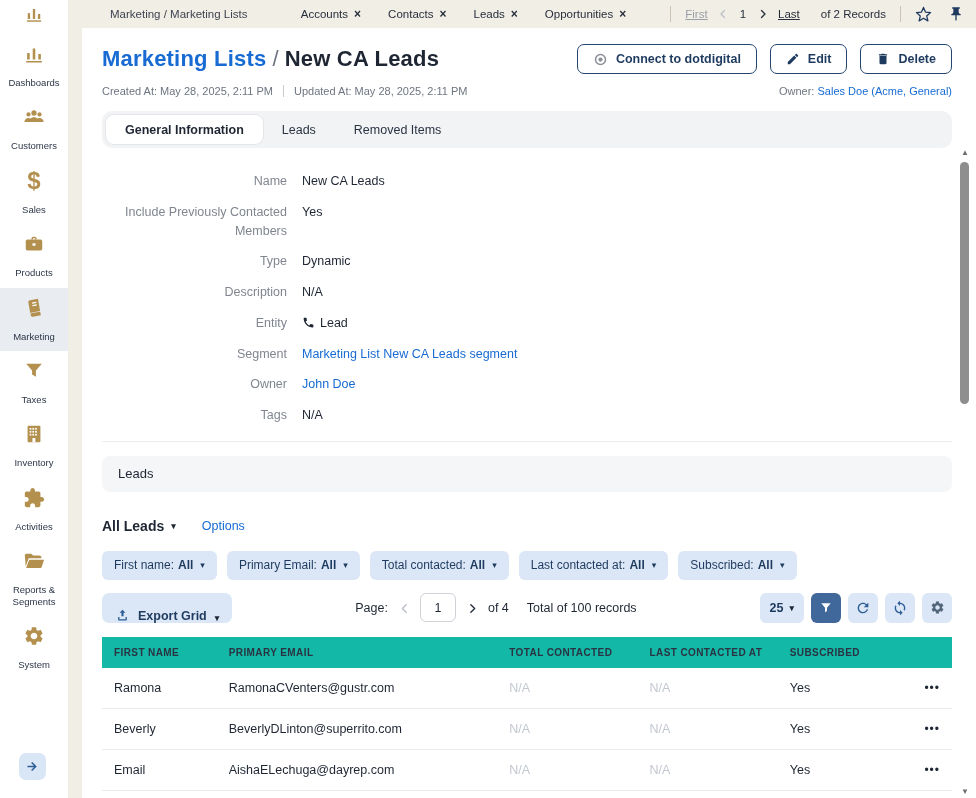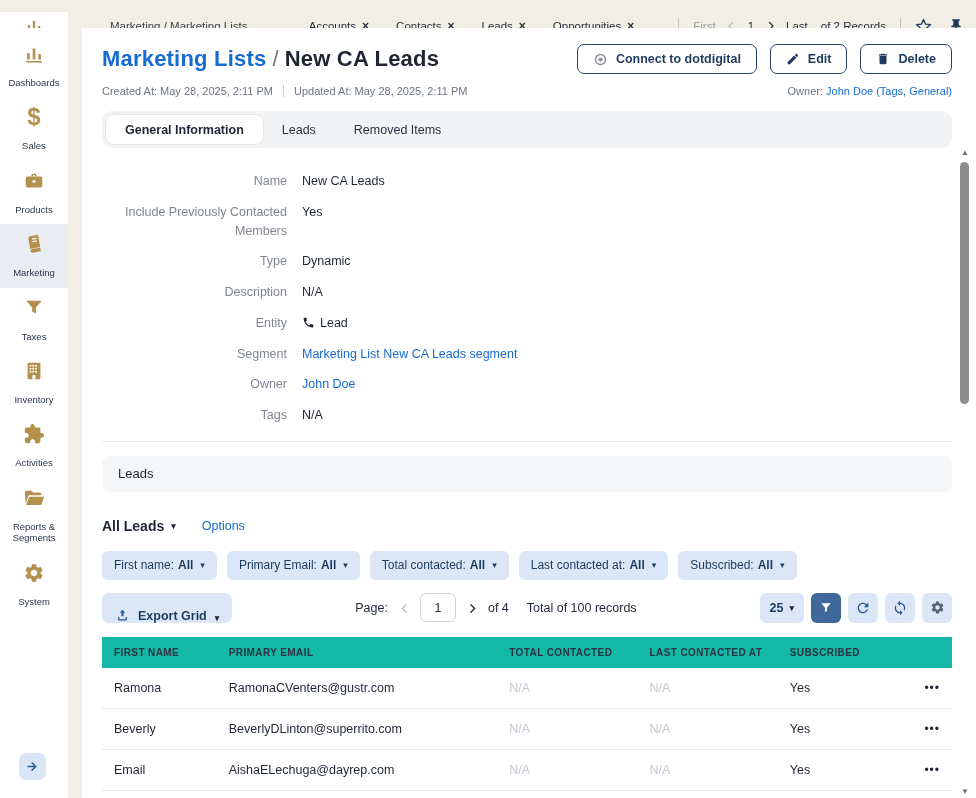--- a/index.html
+++ b/index.html
@@ -4,32 +4,32 @@
 <style>
   * { box-sizing: border-box; }
   html,body { margin:0; padding:0; }
   body {
     width:976px; height:798px; position:relative; overflow:hidden;
     font-family:"Liberation Sans", sans-serif; background:#f1eee5; color:#1f2633;
   }
   svg { display:block; }
 
   
-  .topbar { position:absolute; top:12px; left:0; right:0; height:28px; display:flex; align-items:center; background:#f1eee5; }
+  .topbar { position:absolute; top:0; left:0; right:0; height:28px; display:flex; align-items:center; background:#f1eee5; }
   .logo-box { width:68px; height:28px; background:#ffffff; display:flex; align-items:center; justify-content:center; flex:0 0 auto; }
   .breadcrumb { margin-left:42px; font-size:11.5px; color:#3e4450; white-space:nowrap; }
   .pinned-tabs { display:flex; gap:27px; margin-left:auto; margin-right:30px; }
   .pinned-tab { display:flex; align-items:center; gap:6px; font-size:11.5px; color:#272f3d; cursor:default; white-space:nowrap; }
   .pinned-tab .x { font-weight:700; font-size:12px; color:#272f3d; }
   .tb-sep { width:1px; height:16px; background:#c9c4b6; margin:0 14px; }
   .tb-pagination { display:flex; align-items:center; gap:9px; font-size:11.5px; white-space:nowrap; }
   .pg-first { color:#9aa0a8; text-decoration:underline; }
   .pg-last  { color:#272f3d; text-decoration:underline; }
   .pg-num   { color:#272f3d; padding:0 2px; }
-  .pg-records { color:#272f3d; margin-left:4px; }
+  .pg-records { color:#272f3d; margin-left:12px; }
   .chev { width:12px; height:12px; }
   .chev.dis { color:#b9bec7; } .chev.en { color:#272f3d; }
   .tb-icons { display:flex; align-items:center; gap:16px; margin-right:12px; }
 
   
   .sidebar { position:absolute; top:28px; left:0; bottom:0; width:68px; background:#ffffff; padding-top:6px; }
   .side-item { display:flex; flex-direction:column; align-items:center; justify-content:center; gap:12px; padding:9px 2px; cursor:default; }
   .side-item.active { background:#e9ecf1; }
   .side-item .sicon { color:#b3904e; height:22px; display:flex; align-items:center; justify-content:center; }
   .side-item .slbl { font-size:9.5px; color:#2b3647; text-align:center; line-height:1.2; }
@@ -177,20 +177,33 @@
   <div class="side-item">
     <span class="sicon">
       <svg width="22" height="22" viewBox="0 0 24 24" fill="currentColor">
           <rect x="4.5" y="11" width="2.8" height="7"></rect>
           <rect x="10.6" y="6" width="2.8" height="12"></rect>
           <rect x="16.7" y="12" width="2.8" height="6"></rect>
           <rect x="3.5" y="19.6" width="17" height="1.7"></rect>
         </svg>
     </span>
     <span class="slbl">Dashboards</span>
+  </div>
+  <div class="side-item">
+    <span class="sicon">
+      <svg width="24" height="22" viewBox="0 0 24 24" fill="currentColor">
+          <circle cx="6" cy="9.2" r="2.3"></circle>
+          <circle cx="18" cy="9.2" r="2.3"></circle>
+          <circle cx="12" cy="7.6" r="2.9"></circle>
+          <path d="M1.5 17.5c0-2.4 2-4.3 4.5-4.3s4.5 1.9 4.5 4.3z"></path>
+          <path d="M13.5 17.5c0-2.4 2-4.3 4.5-4.3s4.5 1.9 4.5 4.3z"></path>
+          <path d="M6.8 17.5c0-2.9 2.3-5.2 5.2-5.2s5.2 2.3 5.2 5.2z"></path>
+        </svg>
+    </span>
+    <span class="slbl">Customers</span>
   </div>
   <div class="side-item">
     <span class="sicon">
         <span class="dollar-glyph">$</span>
       </span>
     <span class="slbl">Sales</span>
   </div>
   <div class="side-item">
     <span class="sicon">
       <svg width="22" height="22" viewBox="0 0 24 24" fill="currentColor">
@@ -311,21 +324,21 @@
         </button>
       </div>
     </div>
 
     <div class="meta-row">
       <span>Created At: May 28, 2025, 2:11 PM</span>
       <span class="meta-sep"></span>
       <span>Updated At: May 28, 2025, 2:11 PM</span>
       <span class="meta-owner">
         <span>Owner:</span>
-        <span class="lnk">John Doe (Tags, General)</span>
+        <span class="lnk">Sales Doe (Acme, General)</span>
       </span>
     </div>
 
     <div class="tabs-bar">
       <div class="tab active">General Information</div>
       <div class="tab">Leads</div>
       <div class="tab">Removed Items</div>
     </div>
 
     <div class="fields">

